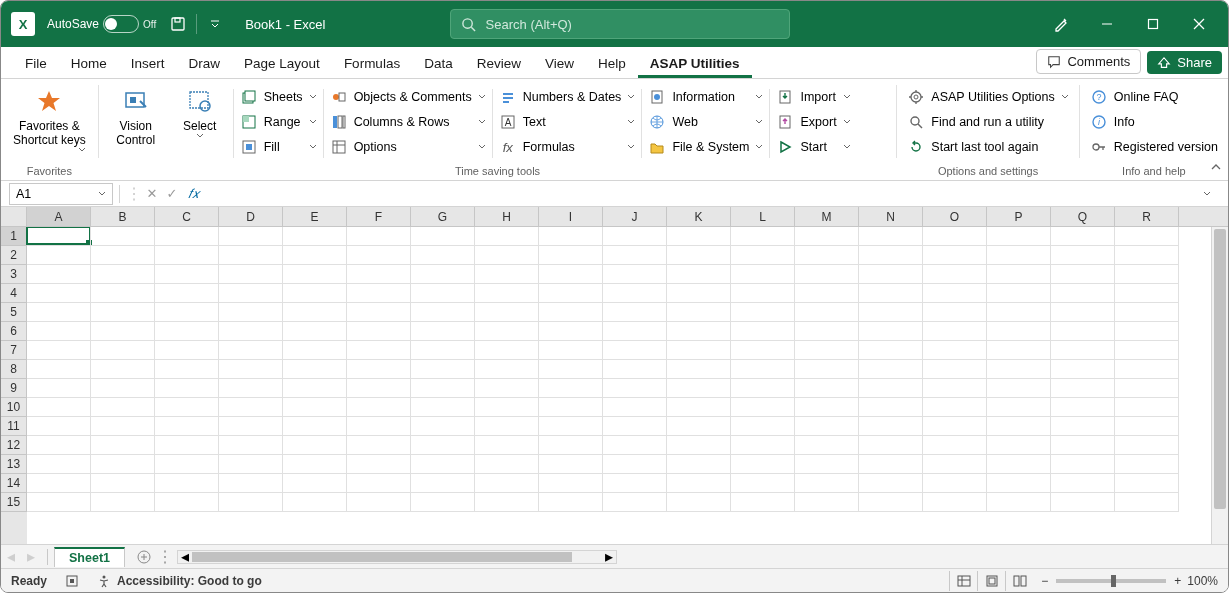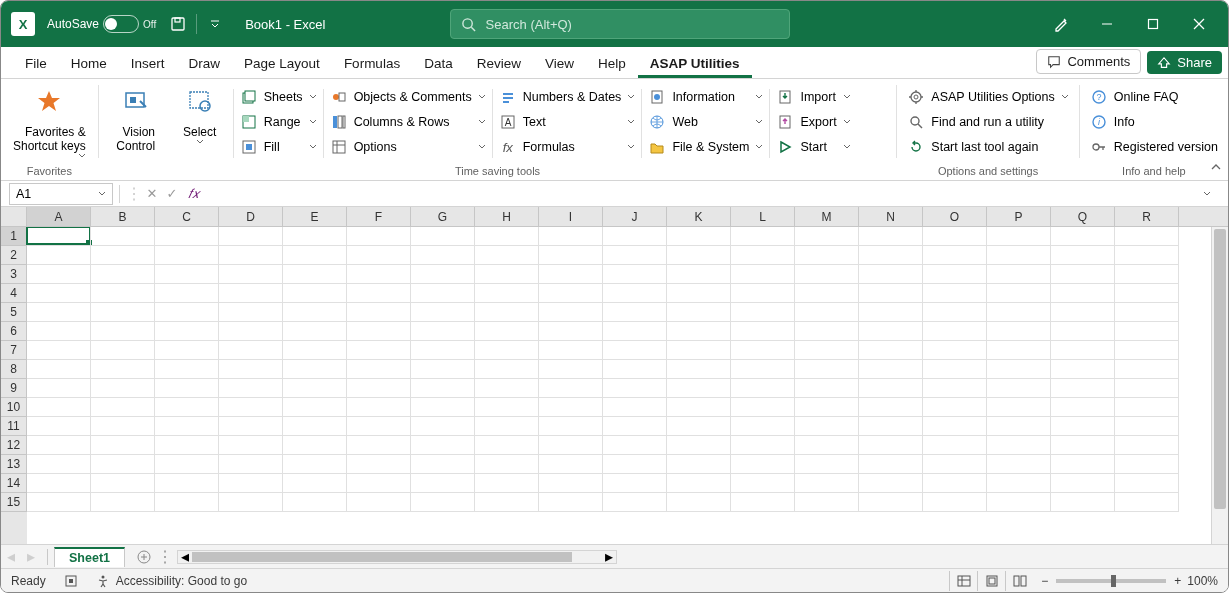--- a/index.html
+++ b/index.html
@@ -27,33 +27,33 @@
 .comments-btn{border:1px solid #c8c8c8;color:#1a1a1a;}
 .share-btn{background:#127245;color:#fff;}
 
 .ribbon{height:102px;background:#fff;display:flex;border-bottom:1px solid #d4d4d4;position:relative;}
 .rg{display:flex;flex-direction:column;padding:4px 6px 0 6px;}
 .rg-body{flex:1;display:flex;gap:2px;}
 .rg-label{font-size:11px;color:#616161;text-align:center;height:18px;line-height:18px;}
 .rg-sep{width:1px;background:#e1e1e1;margin:6px 0 22px 0;}
 .big-btn{display:flex;flex-direction:column;align-items:center;justify-content:flex-start;padding:2px 6px;text-align:center;font-size:12px;line-height:14px;cursor:pointer;border-radius:3px;min-width:62px;}
 .big-btn .ic{height:32px;display:flex;align-items:center;justify-content:center;}
-.big-btn .lbl{margin-top:8px;text-align:right;}
+.big-btn .lbl{margin-top:2px;}
 .stack{display:flex;flex-direction:column;gap:1px;padding-top:2px;}
 .small-btn{display:flex;align-items:center;gap:6px;padding:2px 4px;font-size:12.5px;cursor:pointer;border-radius:3px;height:24px;white-space:nowrap;}
 .small-btn .ic{width:18px;height:18px;display:flex;align-items:center;justify-content:center;flex-shrink:0;}
 .caret{margin-left:auto;}
 .ribbon-collapse{position:absolute;right:6px;bottom:6px;cursor:pointer;}
 
 .formula-bar{height:26px;background:#fff;display:flex;align-items:center;border-bottom:1px solid #d4d4d4;}
 .name-box{width:104px;height:22px;border:1px solid #c8c8c8;margin-left:8px;display:flex;align-items:center;padding:0 6px;font-size:12.5px;background:#fff;}
 .name-box .dd{margin-left:auto;}
 .fx-sep{width:1px;height:18px;background:#d4d4d4;margin:0 6px;}
 .fx-btn{width:20px;height:20px;display:flex;align-items:center;justify-content:center;color:#9a9a9a;font-size:13px;}
-.fx-label{font-style:italic;font-size:13px;color:#701a75;margin:0 6px;}
+.fx-label{font-style:italic;font-size:13px;color:#0369a1;margin:0 6px;}
 .formula-input{flex:1;height:22px;border:none;outline:none;font-size:12.5px;}
 .fb-expand{width:20px;color:#666;margin-right:6px;}
 
 .grid-area{flex:1;display:flex;flex-direction:column;background:#fff;overflow:hidden;}
 .col-headers{height:20px;display:flex;background:#e6e6e6;border-bottom:1px solid #c6c6c6;}
 .corner{width:26px;border-right:1px solid #c6c6c6;background:#e6e6e6;}
 .col-h{border-right:1px solid #c6c6c6;text-align:center;font-size:12px;line-height:20px;color:#333;background:#e6e6e6;}
 .col-h.sel{background:#d2d2d2;}
 .grid-body{flex:1;display:flex;overflow:hidden;}
 .row-headers{width:26px;background:#e6e6e6;}
@@ -74,21 +74,21 @@
 .add-sheet{width:26px;height:20px;display:flex;align-items:center;justify-content:center;margin-left:6px;color:#616161;}
 .hscroll-area{flex:1;display:flex;align-items:center;margin-left:auto;padding-right:4px;}
 .hscroll-grip{color:#999;margin-right:4px;}
 .hscroll{flex:1;max-width:440px;height:14px;background:#f1f1f1;position:relative;border:1px solid #d4d4d4;}
 .hthumb{position:absolute;left:14px;top:1px;bottom:1px;width:380px;background:#c1c1c1;}
 .hbtn{width:14px;height:12px;position:absolute;top:0;display:flex;align-items:center;justify-content:center;}
 .hbtn.left{left:0;}
 .hbtn.right{right:0;}
 
 .status-bar{height:24px;background:#f3f3f3;border-top:1px solid #d4d4d4;display:flex;align-items:center;padding:0 10px;font-size:12px;color:#3b3b3b;}
-.status-bar .sec{display:flex;align-items:flex-start;gap:6px;margin-right:18px;}
+.status-bar .sec{display:flex;align-items:flex-start;gap:6px;margin-right:18px;font-weight:bold;}
 .view-btns{margin-left:auto;display:flex;gap:0;}
 .view-btn{width:28px;height:20px;border-left:1px solid #c8c8c8;display:flex;align-items:center;justify-content:center;}
 .zoom-slider{width:110px;height:4px;background:#c1c1c1;margin:0 8px;position:relative;}
 .zoom-slider .knob{position:absolute;left:50%;top:-4px;width:5px;height:12px;background:#666;}
 .zoom-pct{margin-left:6px;}
 
 svg{display:block;}
 </style>
 </head>
 <body>

